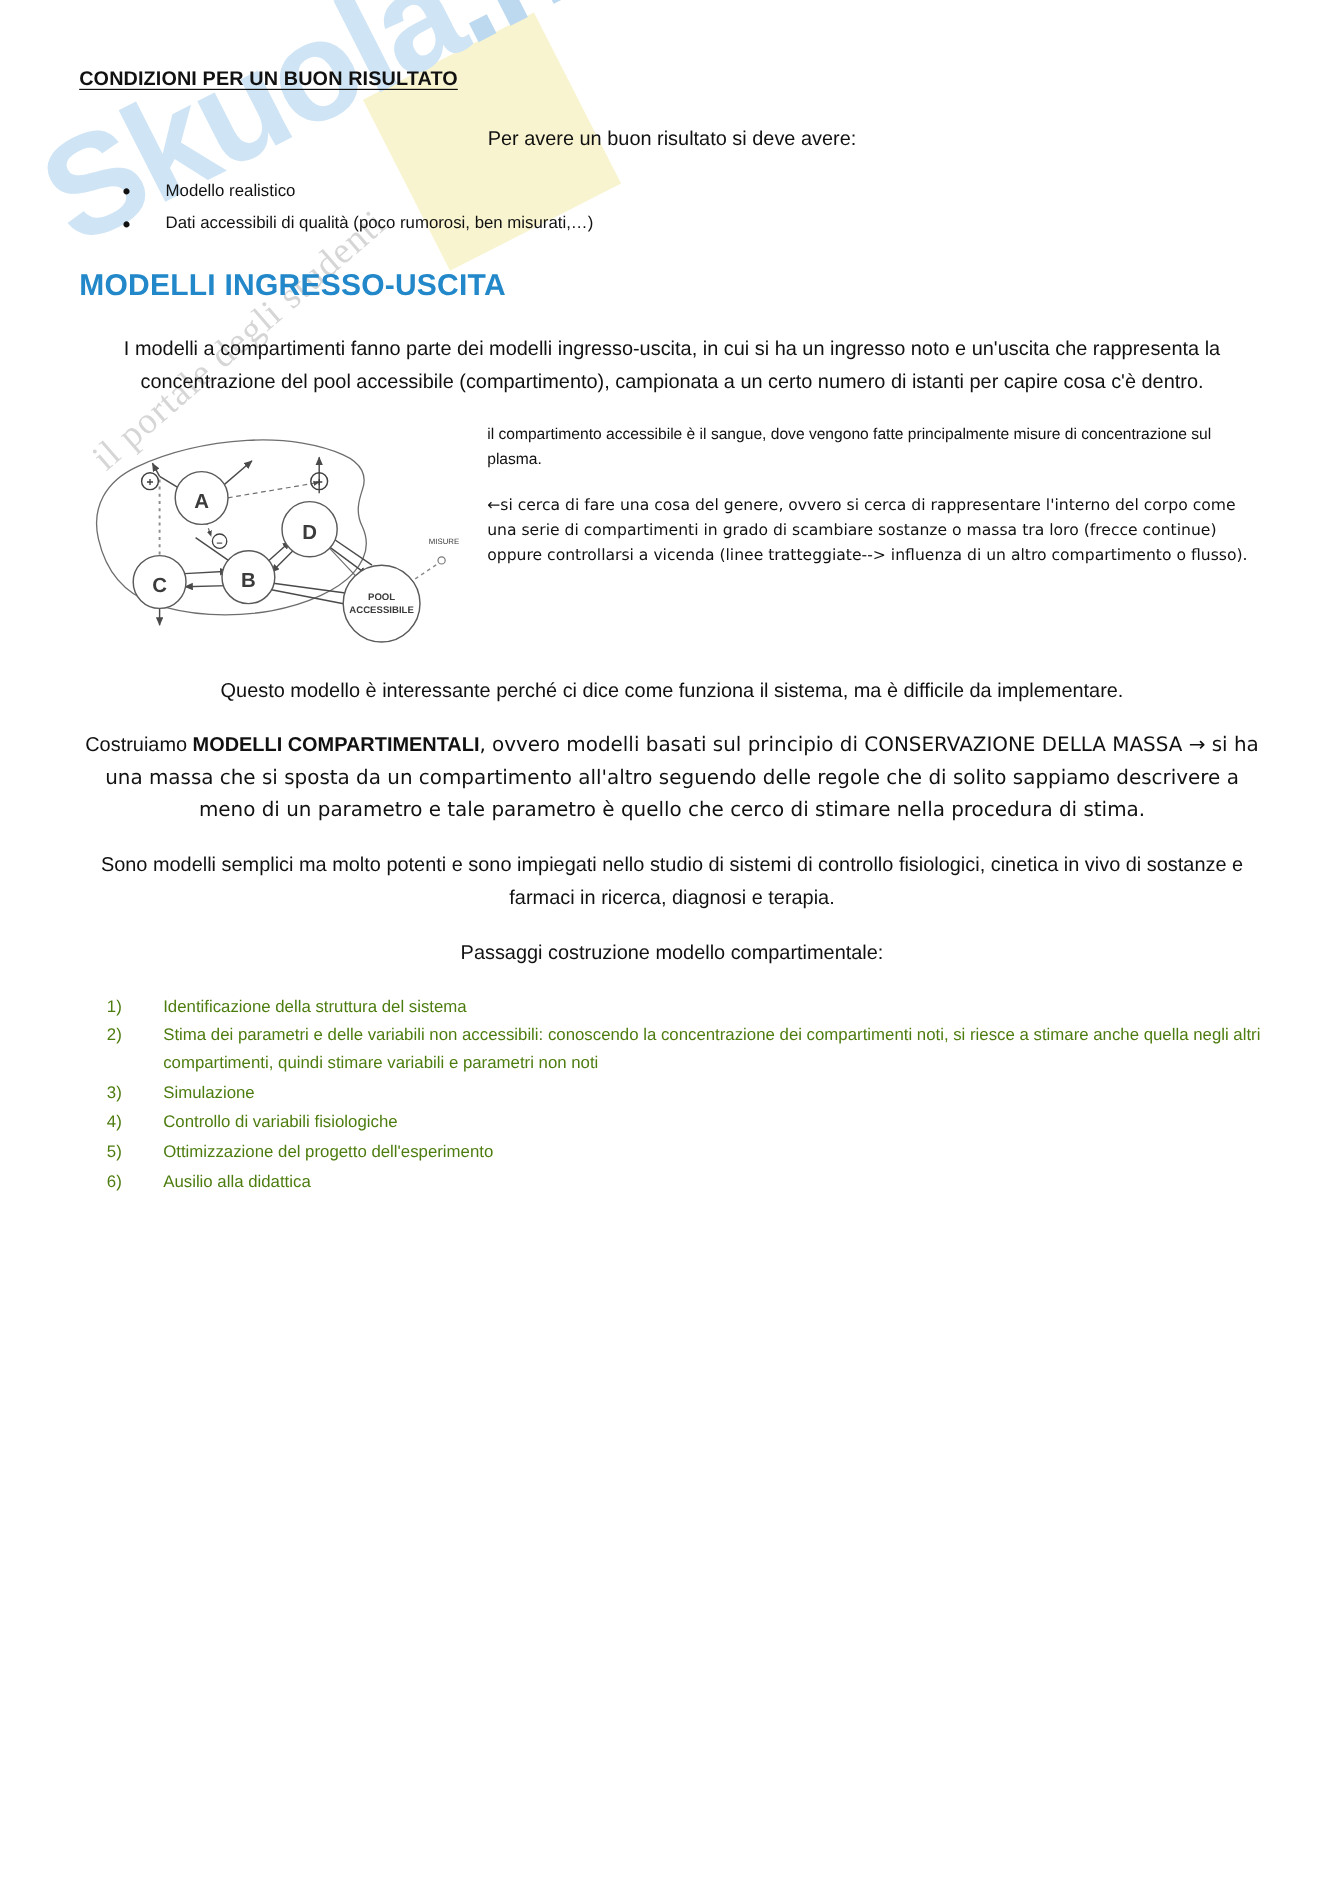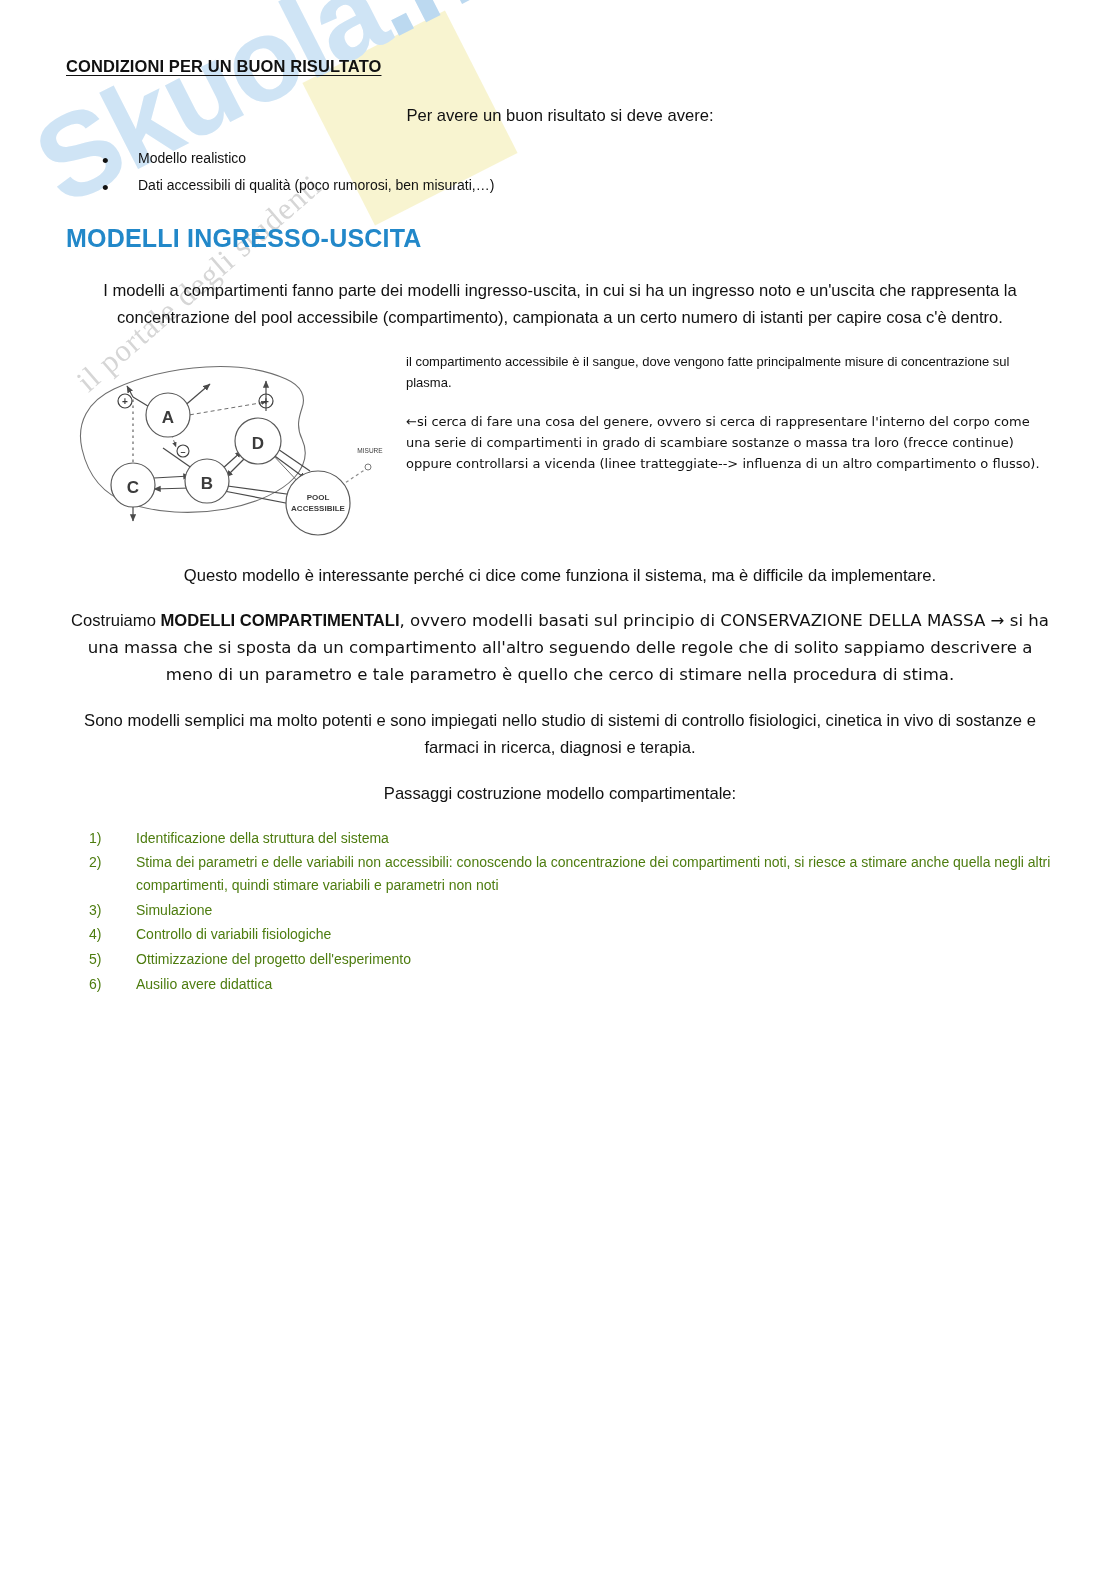--- a/index.html
+++ b/index.html
@@ -307,17 +307,17 @@
     <p class="body-text">Sono modelli semplici ma molto potenti e sono impiegati nello studio di sistemi di controllo fisiologici, cinetica in vivo di sostanze e farmaci in ricerca, diagnosi e terapia.</p>
 
     <p class="body-text">Passaggi costruzione modello compartimentale:</p>
 
     <ol class="numbered-list">
       <li>Identificazione della struttura del sistema</li>
       <li>Stima dei parametri e delle variabili non accessibili: conoscendo la concentrazione dei compartimenti noti, si riesce a stimare anche quella negli altri compartimenti, quindi stimare variabili e parametri non noti</li>
       <li>Simulazione</li>
       <li>Controllo di variabili fisiologiche</li>
       <li>Ottimizzazione del progetto dell'esperimento</li>
-      <li>Ausilio avere didattica</li>
+      <li>Ausilio alla didattica</li>
     </ol>
 
   </div>
 </div>
 
 </body></html>

